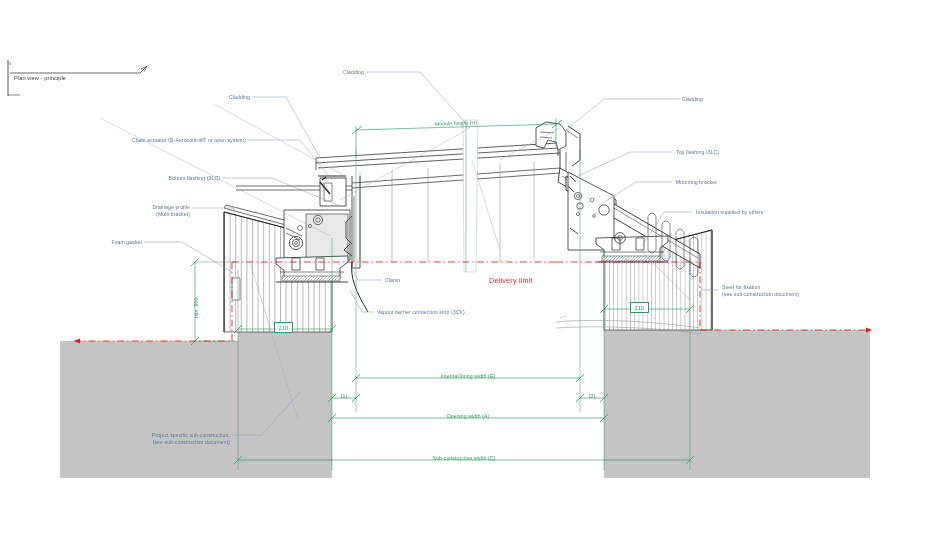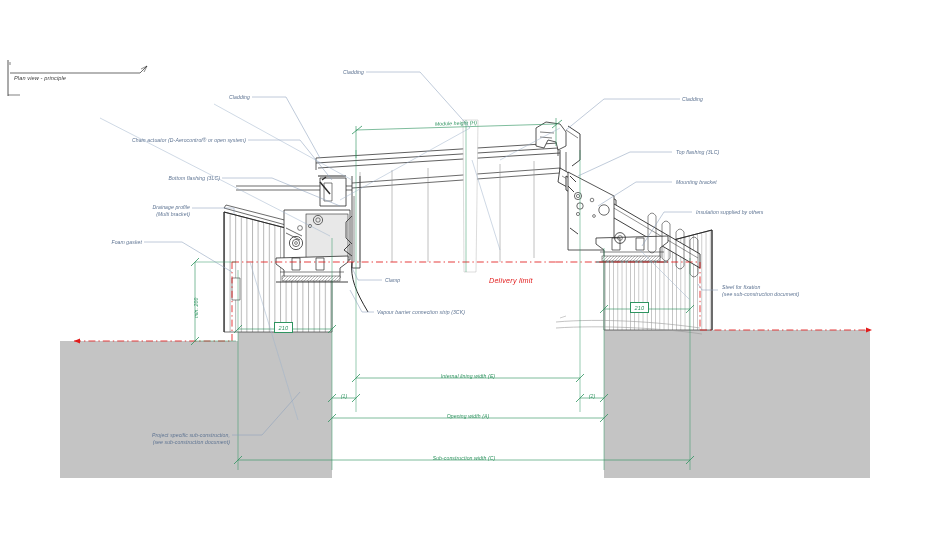--- a/index.html
+++ b/index.html
@@ -7,21 +7,20 @@
     margin: 0; padding: 0;
     background: #ffffff;
     font-family: "Liberation Sans", sans-serif;
   }
   #stage {
     position: relative;
     width: 935px;
     height: 542px;
     background: #ffffff;
     overflow: hidden;
-    font-style: italic;
   }
   #drawing { position: absolute; inset: 0; }
 
   
   .lbl {
     position: absolute;
     font-family: "Liberation Sans", sans-serif;
     font-size: 5.1px;
     line-height: 1.35;
     letter-spacing: 0.02em;

